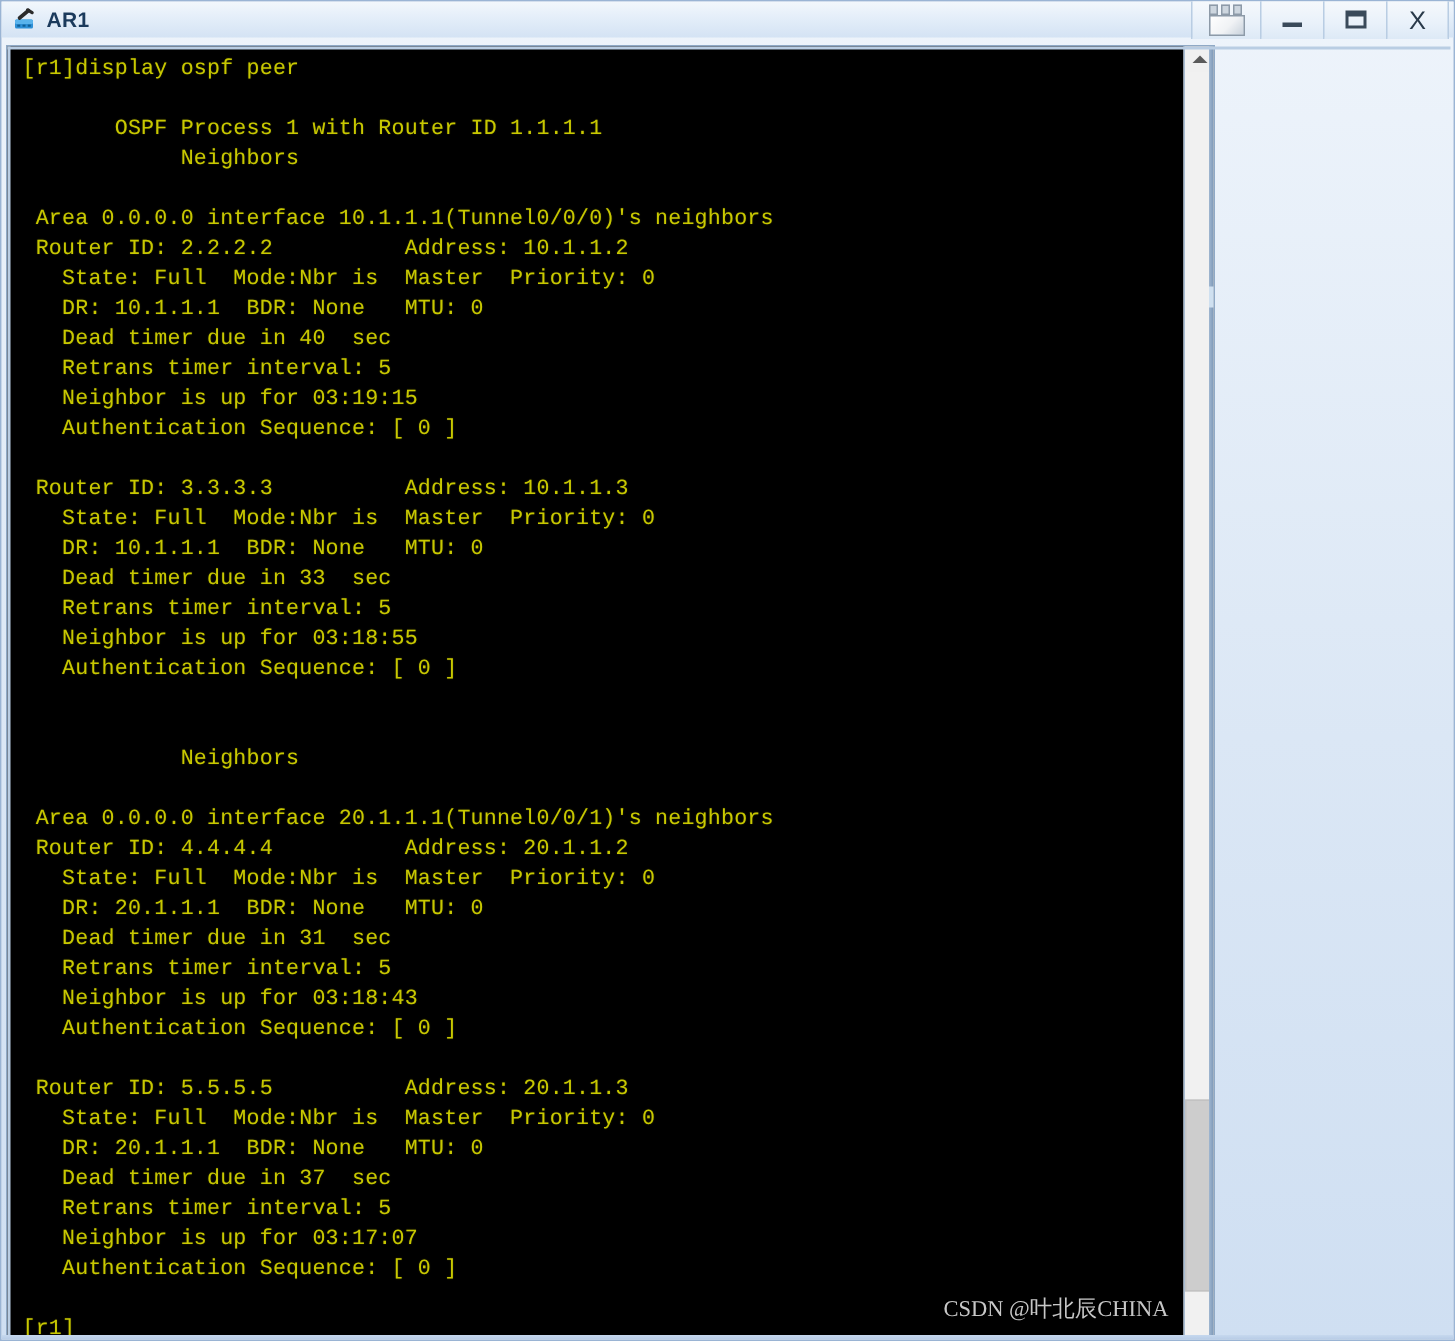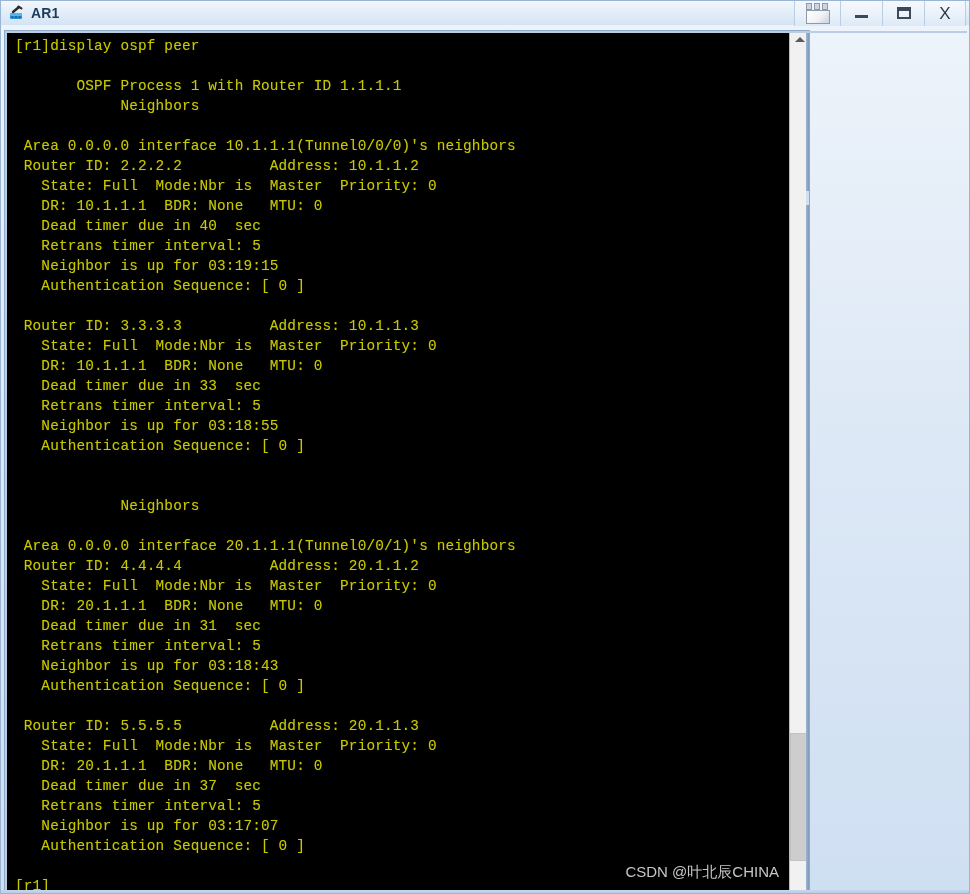--- a/index.html
+++ b/index.html
@@ -171,21 +171,21 @@
     white-space: pre;
     text-shadow: 0 0 1px rgba(200,200,0,0.35);
   }
 
   .watermark {
     position: absolute;
     right: 10px;
     bottom: 8px;
     color: #d8d8d8;
     font-size: 15px;
-    font-family: Liberation Sans, sans-serif;
+    font-family: Liberation Serif, serif;
     opacity: 0.92;
     white-space: nowrap;
   }
 
   
   .vscroll {
     position: relative;
     flex: 0 0 auto;
     width: 20px;
     background: #f0f0f0;

